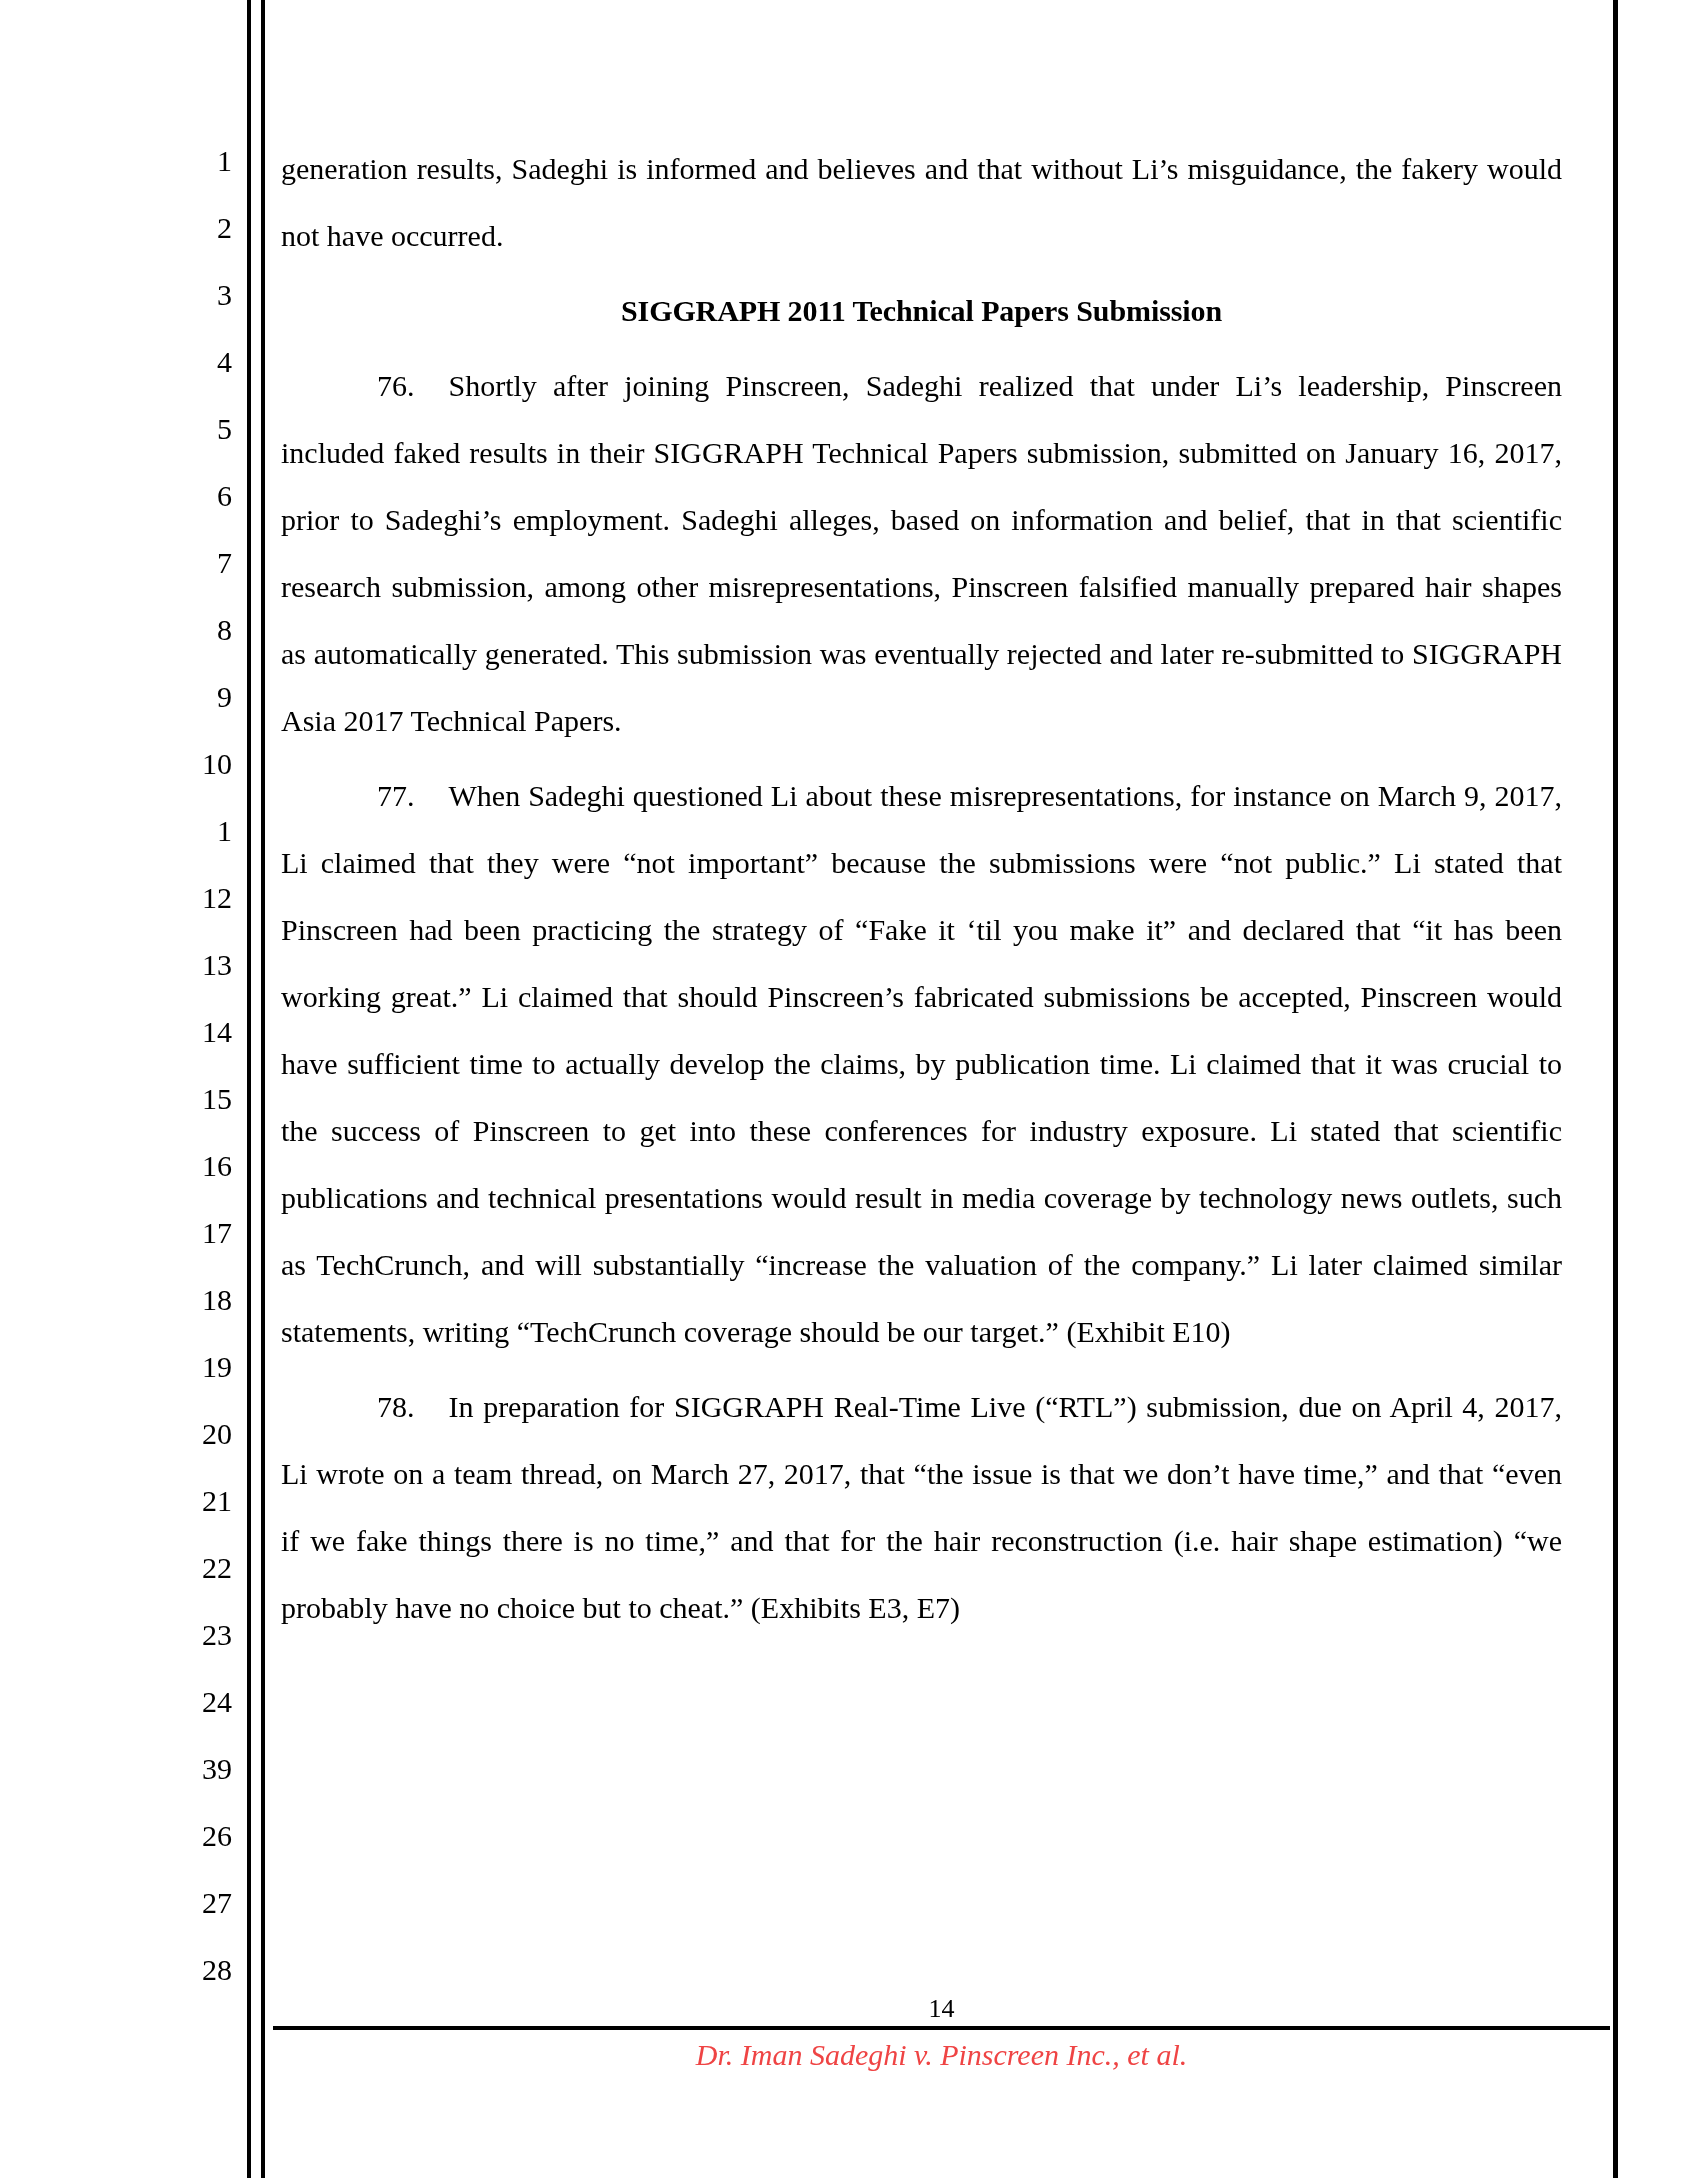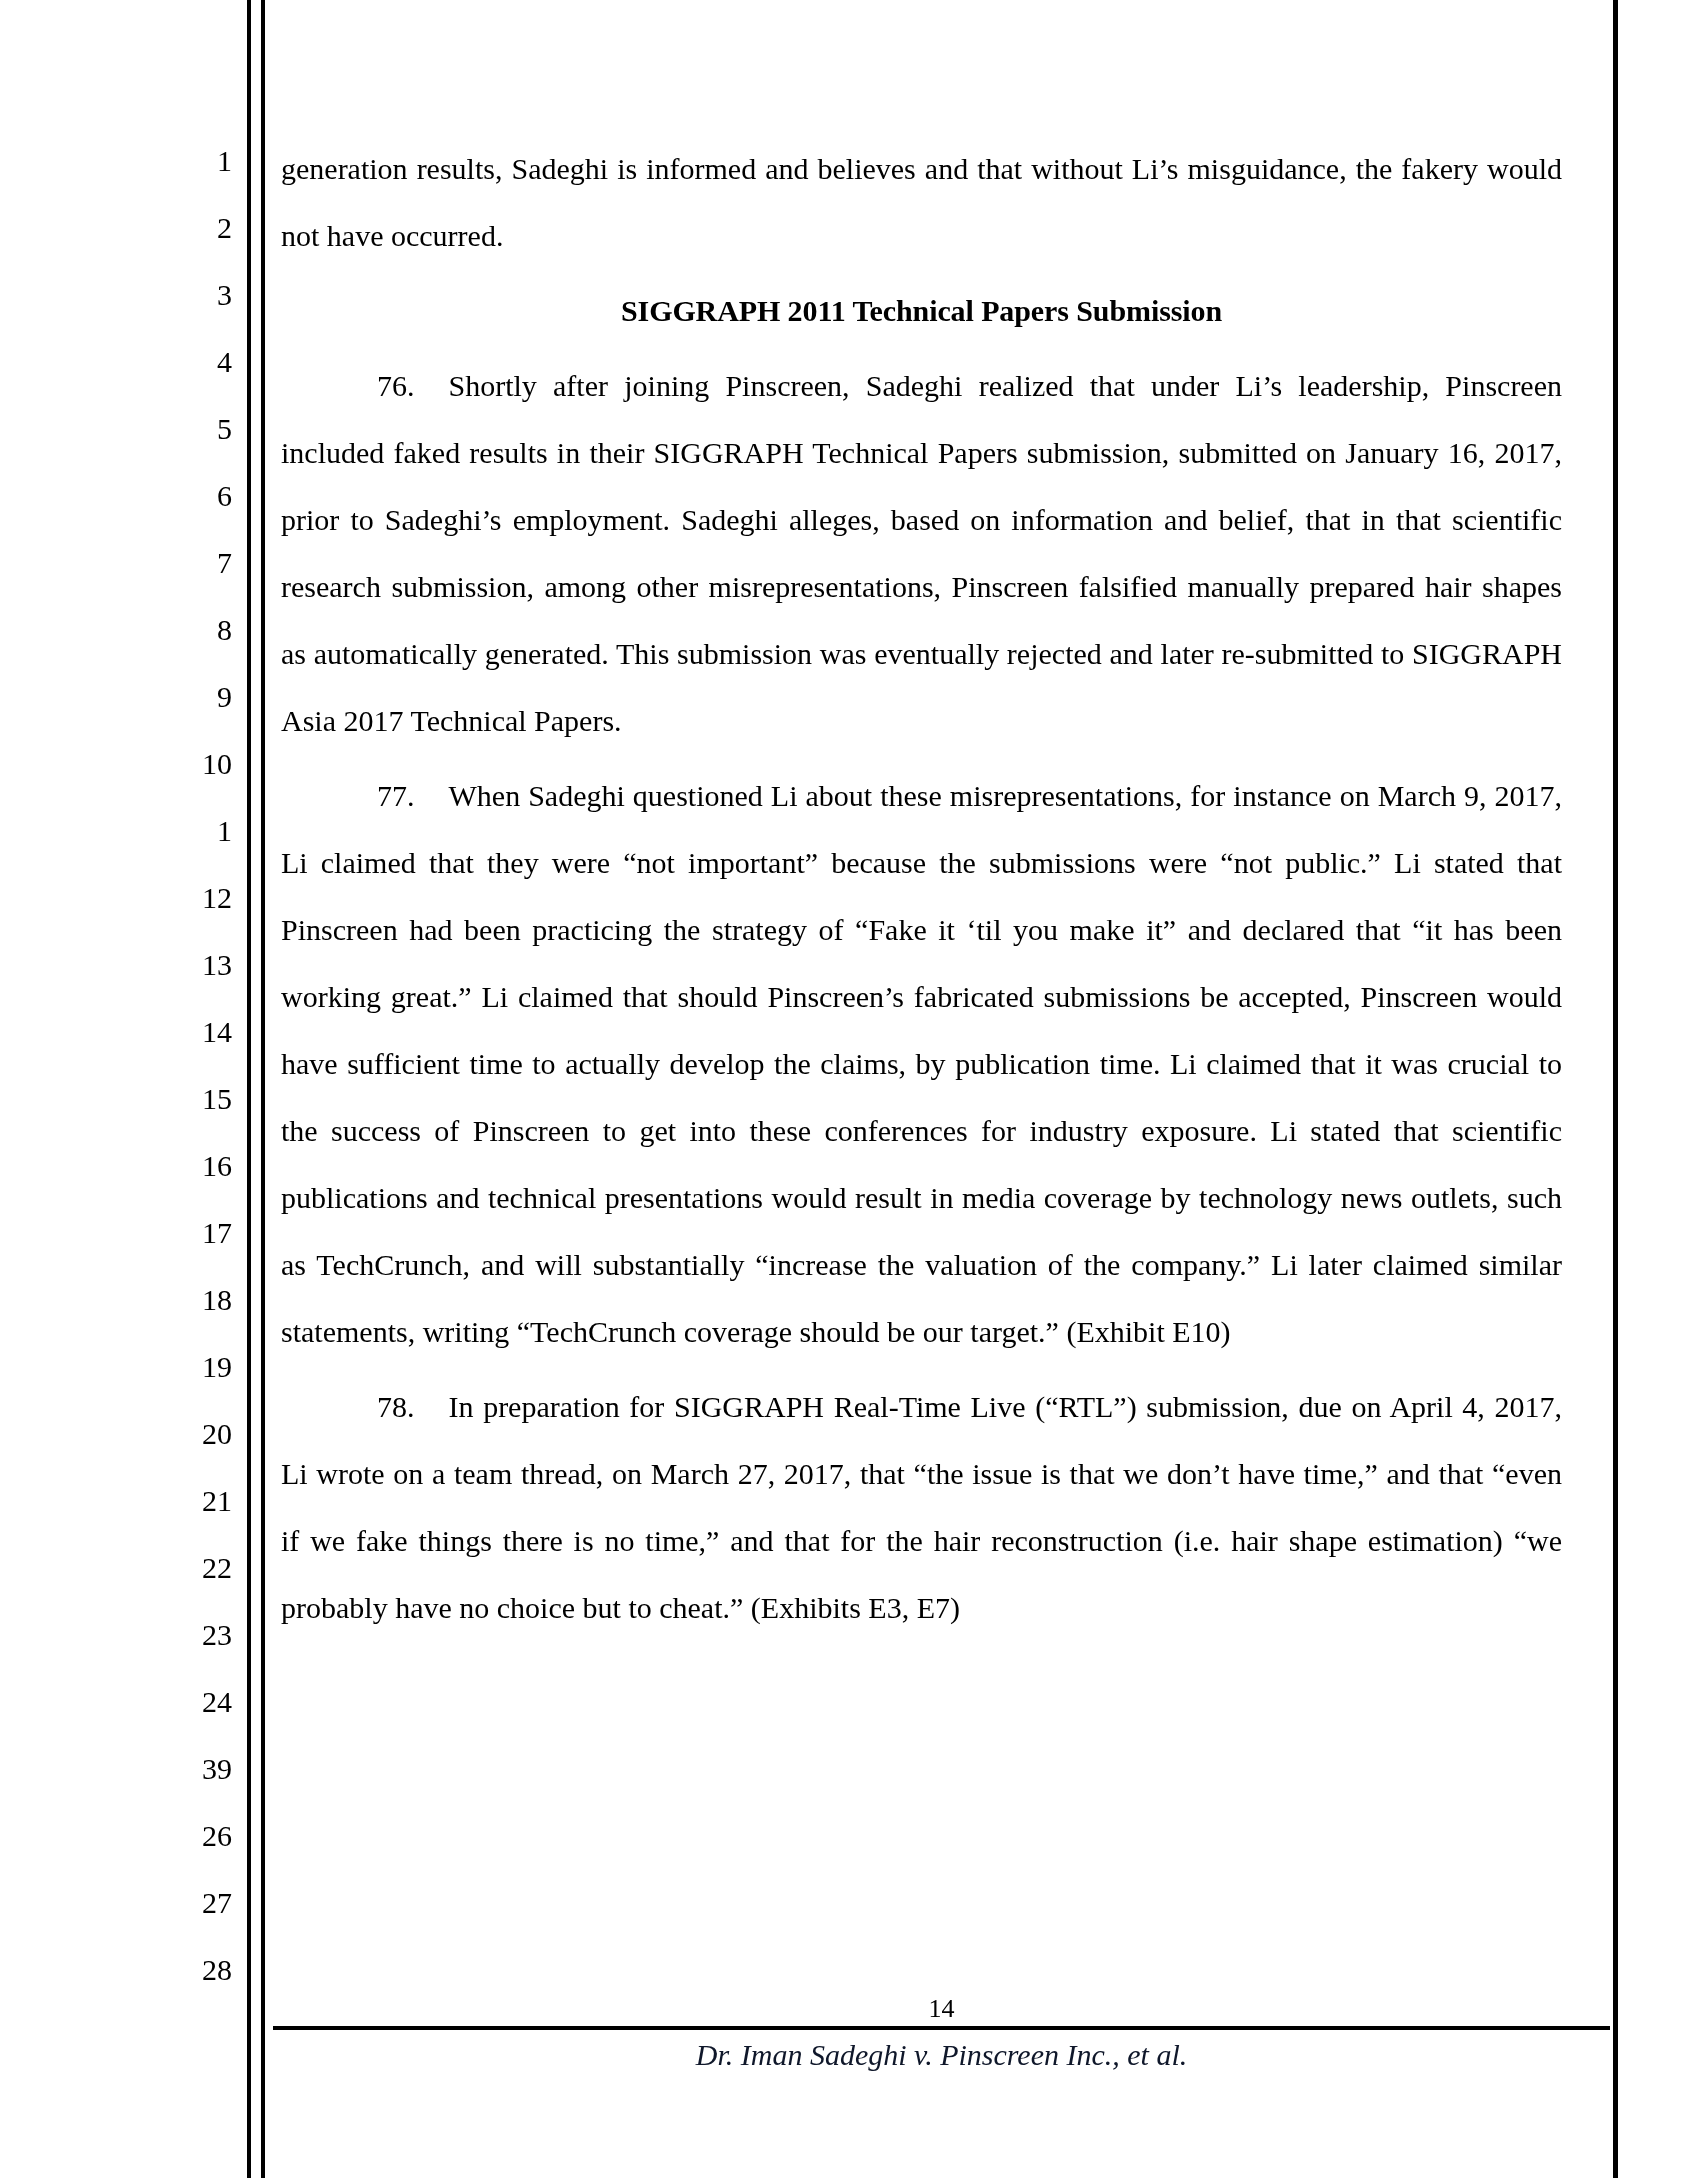--- a/index.html
+++ b/index.html
@@ -95,21 +95,21 @@
   }
   #footer-title {
     font-size: 31px;
     line-height: 42px;
     letter-spacing: 0.2px;
   }
   #footer-case {
     font-size: 30px;
     line-height: 42px;
     font-style: italic;
-    color: #0f172a;
+    color: #ef4444;
   }
 </style>
 </head>
 <body>
 
 <div id="page">
 
   <div class="rule-v rule-left-a"></div>
   <div class="rule-v rule-left-b"></div>
   <div class="rule-v rule-right"></div>

